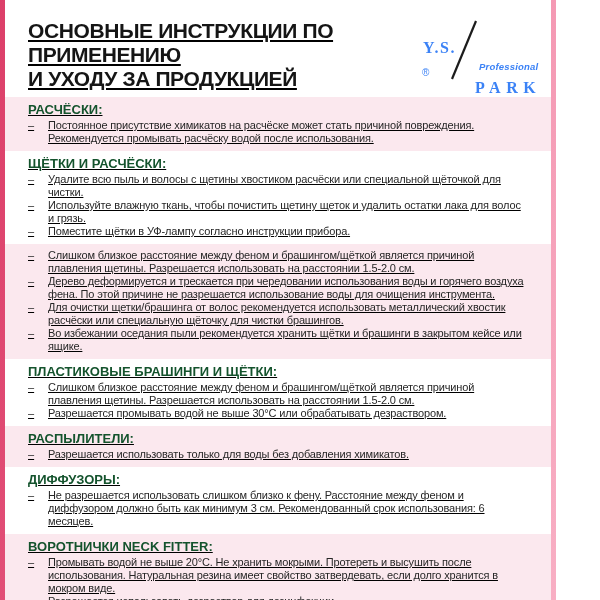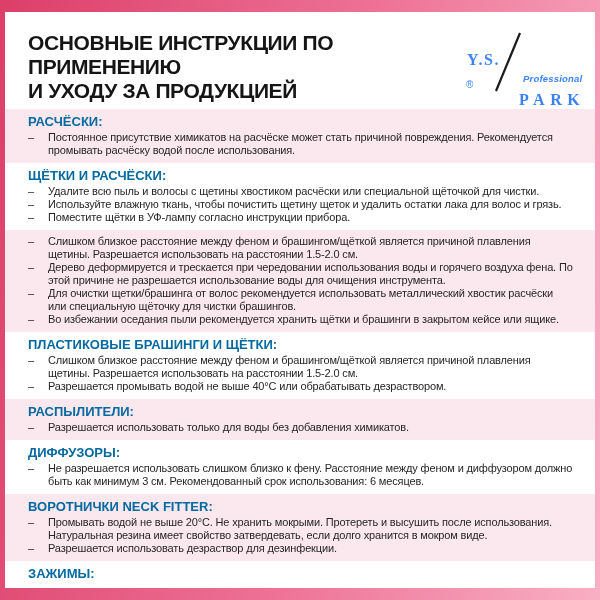--- a/index.html
+++ b/index.html
@@ -1,20 +1,21 @@
 <!DOCTYPE html>
 <html><head>
 <meta charset="utf-8">
 <style>
   html,body{margin:0;padding:0;background:#fff;}
   .frame{
-    width:600px;height:600px;box-sizing:border-box;
+    width:556px;height:600px;box-sizing:border-box;
     background:linear-gradient(100deg,#dc3f69 0%,#ee7397 55%,#f8afc4 100%);
-    padding:12px 5px;position:relative;overflow:hidden;
+    padding:0 5px;position:relative;overflow:hidden;
     font-family:"Liberation Sans",sans-serif;
+    text-decoration:underline;
   }
   .page{
     background:#ffffff;width:100%;height:100%;box-sizing:border-box;
     overflow:hidden;
   }
   
   .header{display:flex;align-items:flex-start;justify-content:space-between;
     padding:19px 14px 6px 23px;}
   .title{font-size:21px;font-weight:700;color:#151515;line-height:24px;
     letter-spacing:-0.4px;}
@@ -26,21 +27,21 @@
   .logo-park{position:absolute;left:58px;top:16px;
     font-family:"Liberation Serif",serif;font-weight:700;font-size:16px;
     letter-spacing:5.5px;margin-top:40px;}
   .logo-slash{position:absolute;left:32px;top:-4px;width:30px;height:62px;}
   .logo-prof{position:absolute;left:62px;top:38px;font-size:9.5px;
     font-weight:700;font-style:italic;letter-spacing:0.2px;}
   .logo-reg{position:absolute;left:5px;top:44px;font-size:10px;}
   
   .sec{padding:5px 22px 6px 23px;}
   .sec.tinted{background:#fbe8ee;}
-  .sec-h{margin:0 0 2px 0;font-size:13px;font-weight:700;color:#0369a1;
+  .sec-h{margin:0 0 2px 0;font-size:13px;font-weight:700;color:#14532d;
     letter-spacing:0;}
   .item{display:flex;margin:0;}
   .dash{flex:0 0 20px;font-size:11px;line-height:13px;color:#262626;}
   .txt{margin:0;font-size:11px;line-height:13px;color:#262626;
     letter-spacing:-0.15px;}
 </style>
 </head>
 <body>
 
 <div class="frame">
@@ -106,21 +107,21 @@
     </section>
 
     <section class="sec">
       <h2 class="sec-h">ПЛАСТИКОВЫЕ БРАШИНГИ И ЩЁТКИ:</h2>
       <div class="item">
         <span class="dash">–</span>
         <p class="txt">Слишком близкое расстояние между феном и брашингом/щёткой является причиной плавления щетины. Разрешается использовать на расстоянии 1.5-2.0 см.</p>
       </div>
       <div class="item">
         <span class="dash">–</span>
-        <p class="txt">Разрешается промывать водой не выше 40°C или обрабатывать дезраствором.</p>
+        <p class="txt">Разрешается промывать водой не выше 30°C или обрабатывать дезраствором.</p>
       </div>
     </section>
 
     <section class="sec tinted">
       <h2 class="sec-h">РАСПЫЛИТЕЛИ:</h2>
       <div class="item">
         <span class="dash">–</span>
         <p class="txt">Разрешается использовать только для воды без добавления химикатов.</p>
       </div>
     </section>

